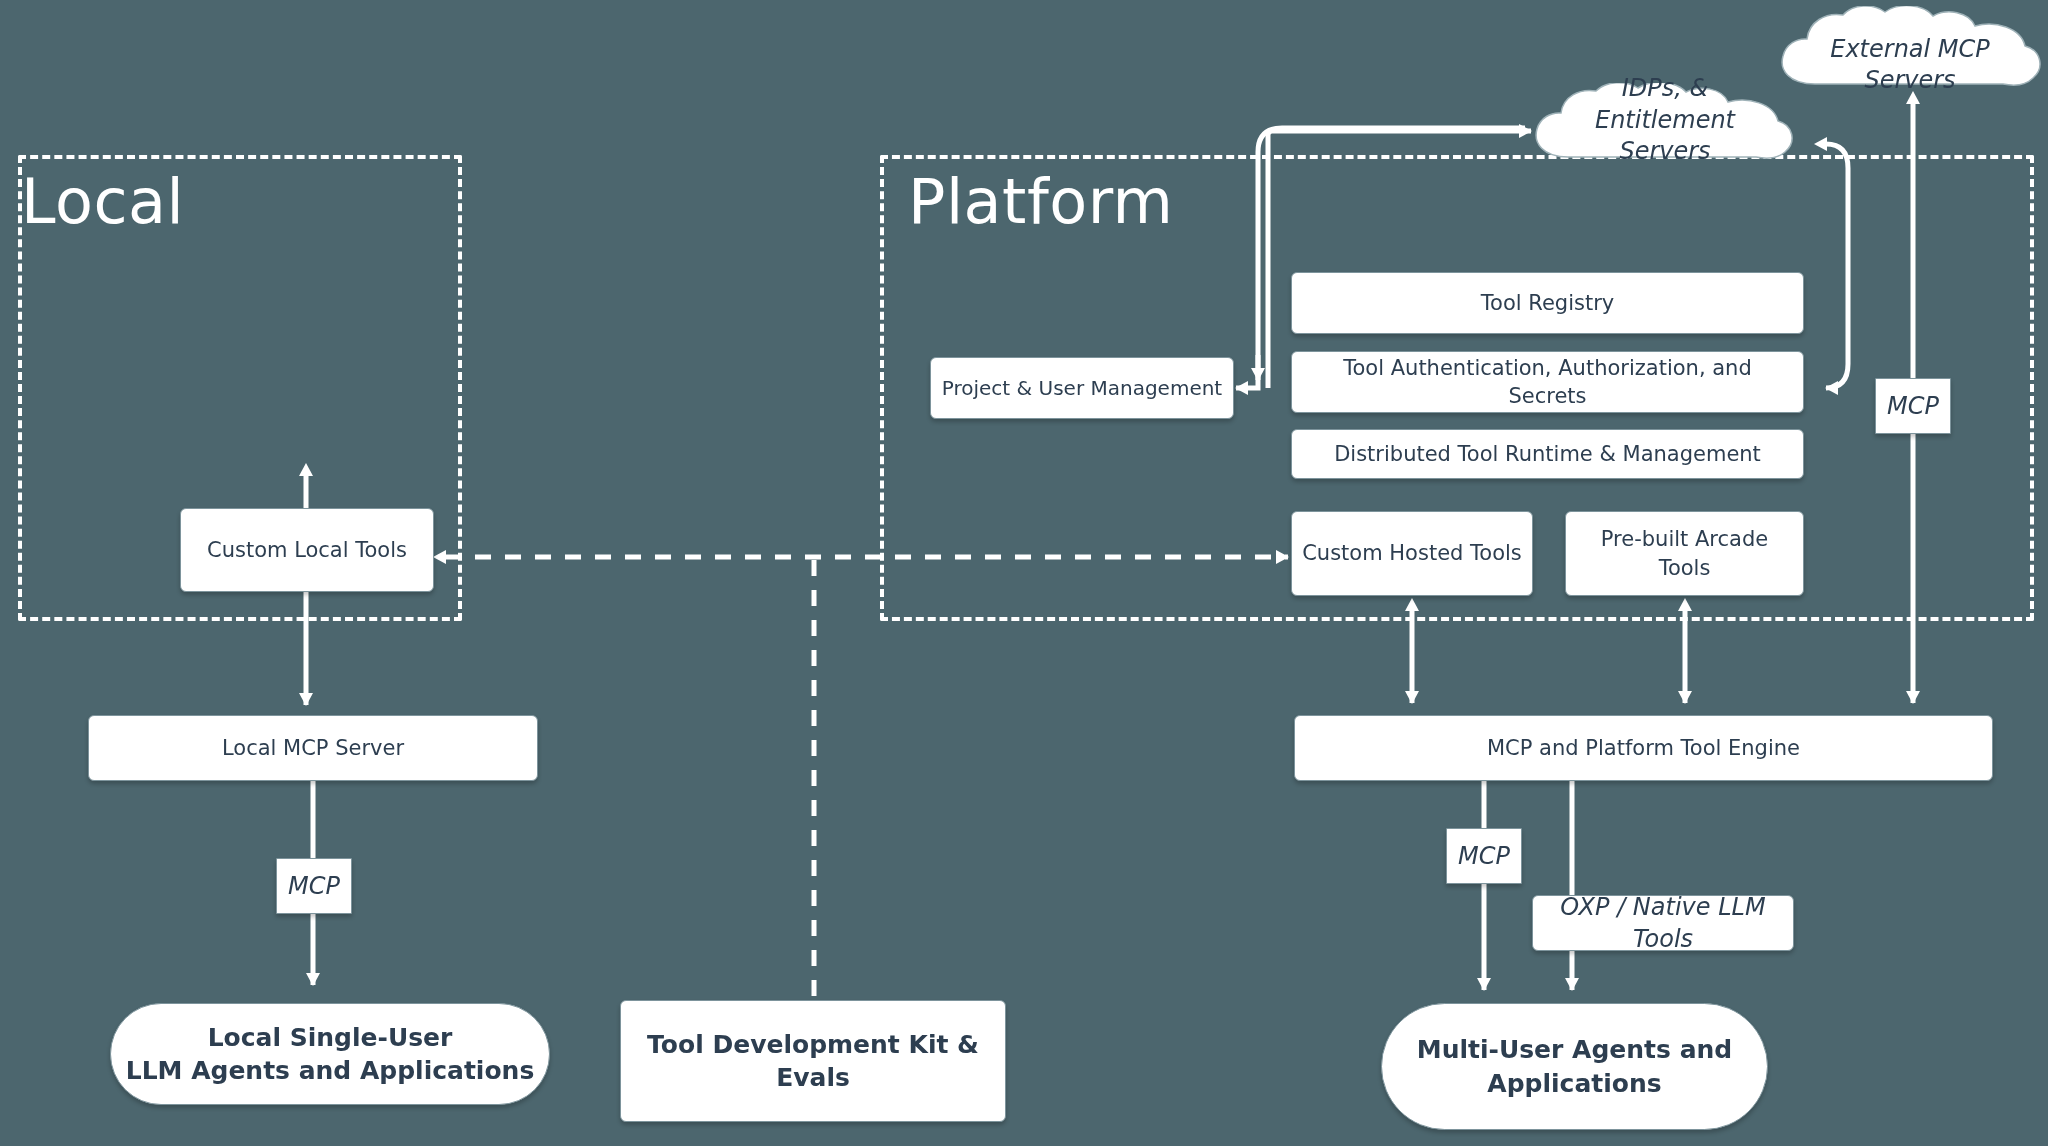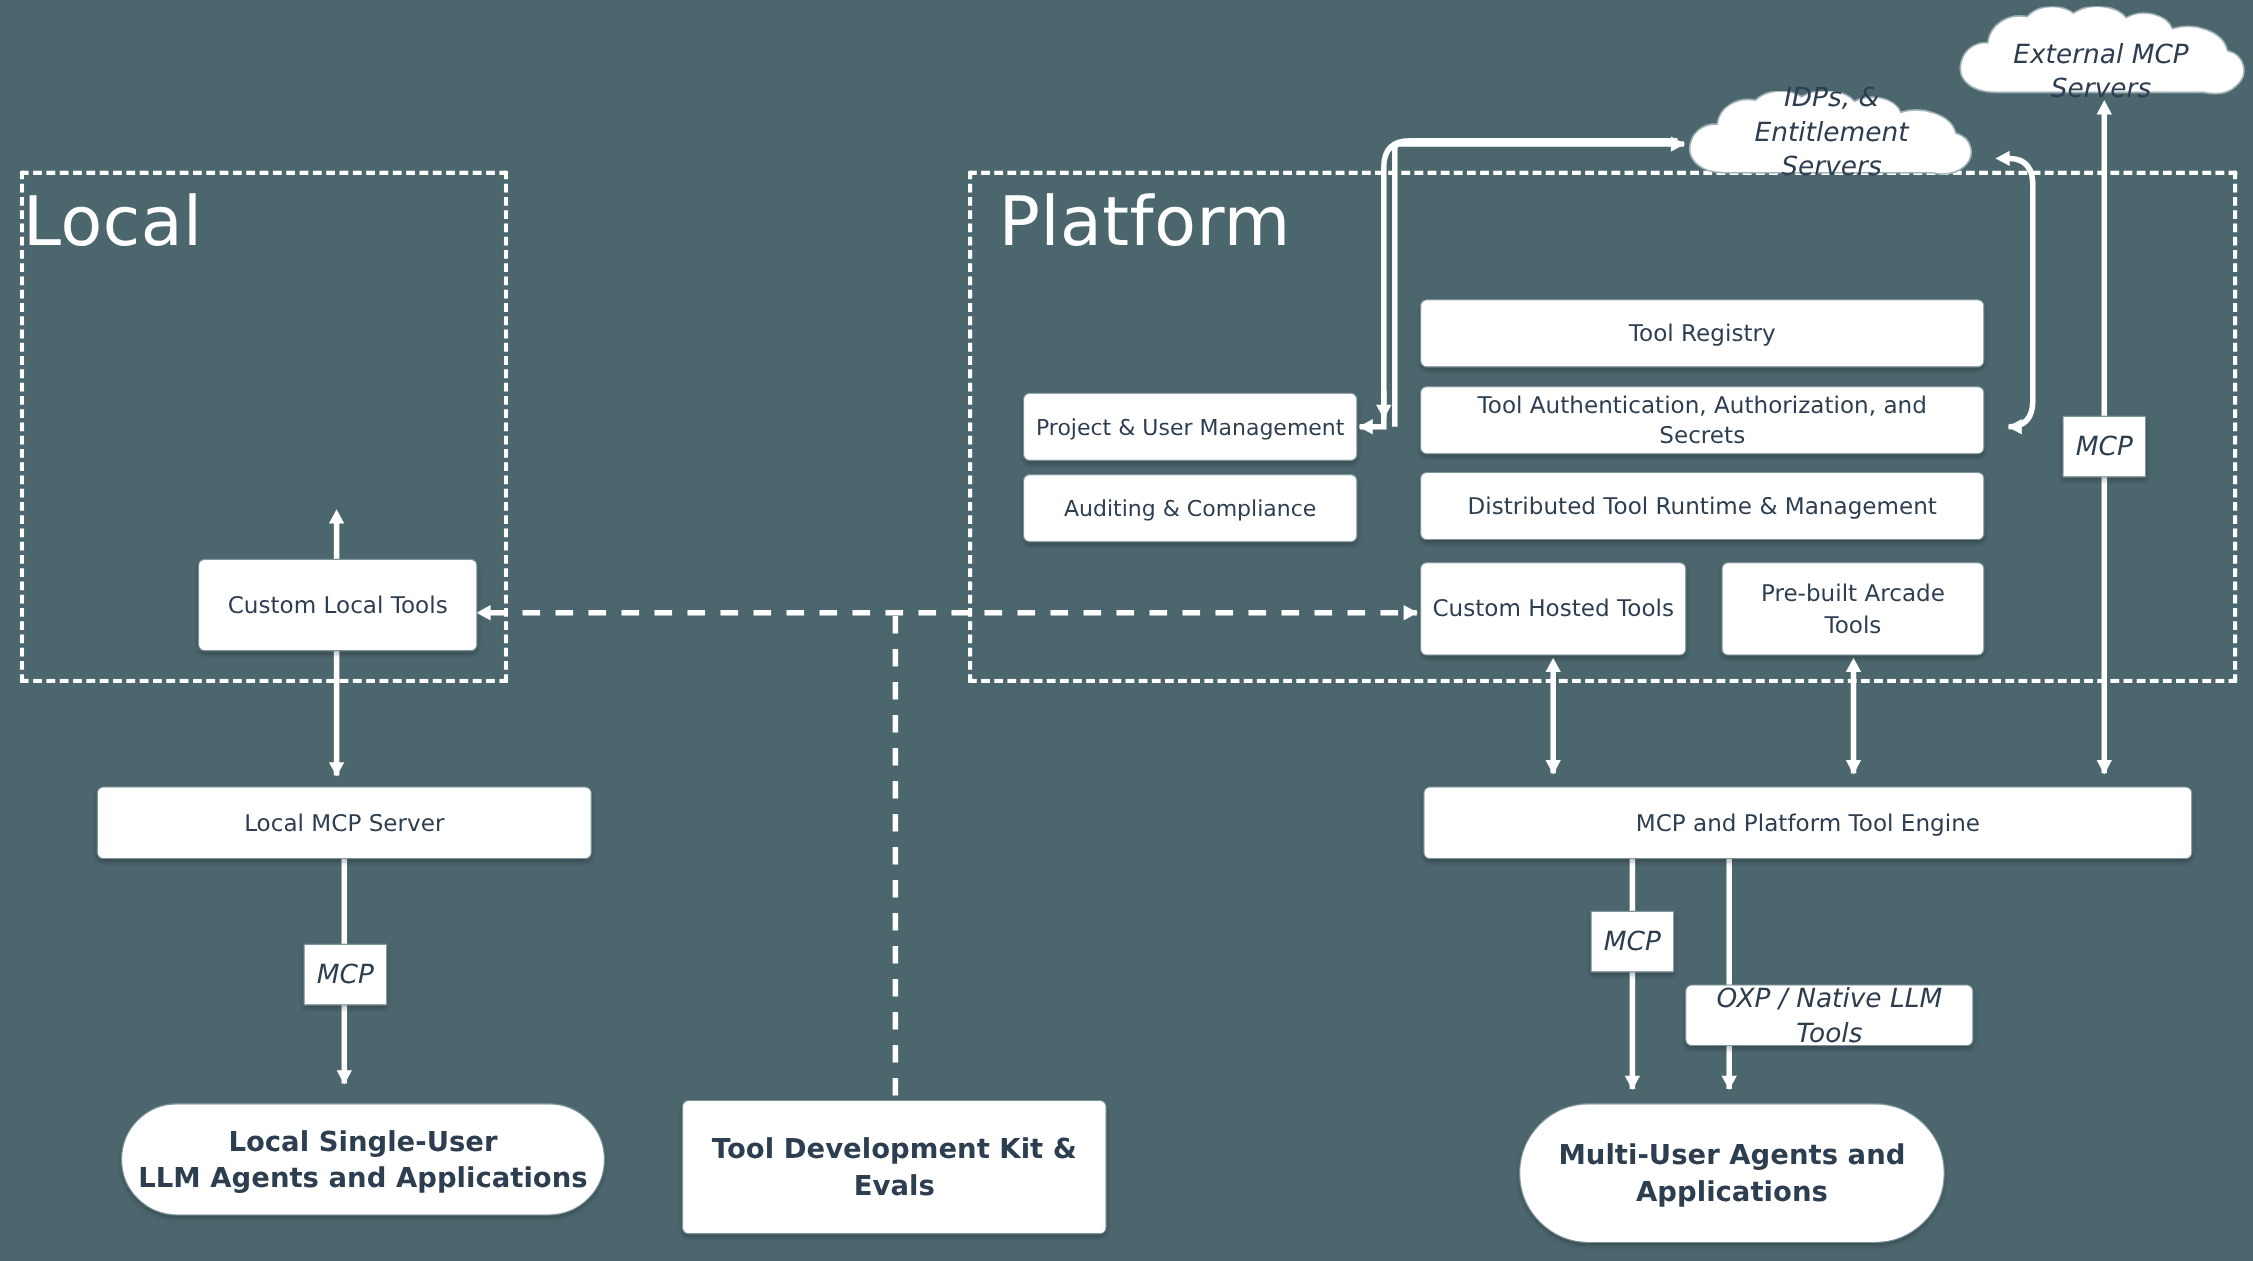--- a/index.html
+++ b/index.html
@@ -153,27 +153,26 @@
 
   <div class="node pill bold" style="left:110px;top:1003px;width:440px;height:102px;">
     <span style="white-space:pre-line;">Local Single-User
 LLM Agents and Applications</span>
   </div>
 
   <div class="node bold" style="left:620px;top:1000px;width:386px;height:122px;">Tool Development Kit &amp; Evals</div>
 
   <div class="node small" style="left:930px;top:357px;width:304px;height:62px;">Project &amp; User Management</div>
 
-  <div class="node small" style="left:930px;top:431px;width:304px;height:62px;">Auditing &amp; Compliance</div>
 
   <div class="node" style="left:1291px;top:272px;width:513px;height:62px;">Tool Registry</div>
 
   <div class="node" style="left:1291px;top:351px;width:513px;height:62px;">Tool Authentication, Authorization, and Secrets</div>
 
-  <div class="node" style="left:1291px;top:429px;width:513px;height:62px;">Distributed Tool Runtime &amp; Management</div>
+  <div class="node" style="left:1291px;top:429px;width:513px;height:50px;">Distributed Tool Runtime &amp; Management</div>
 
   <div class="node" style="left:1291px;top:511px;width:242px;height:85px;">Custom Hosted Tools</div>
 
   <div class="node" style="left:1565px;top:511px;width:239px;height:85px;">Pre-built Arcade Tools</div>
 
   <div class="node" style="left:1294px;top:715px;width:699px;height:66px;">MCP and Platform Tool Engine</div>
 
   <div class="node label-chip" style="left:1446px;top:828px;width:76px;height:56px;z-index:5;">MCP</div>
 
   <div class="node italic" style="left:1532px;top:895px;width:262px;height:56px;z-index:5;">OXP / Native LLM Tools</div>

